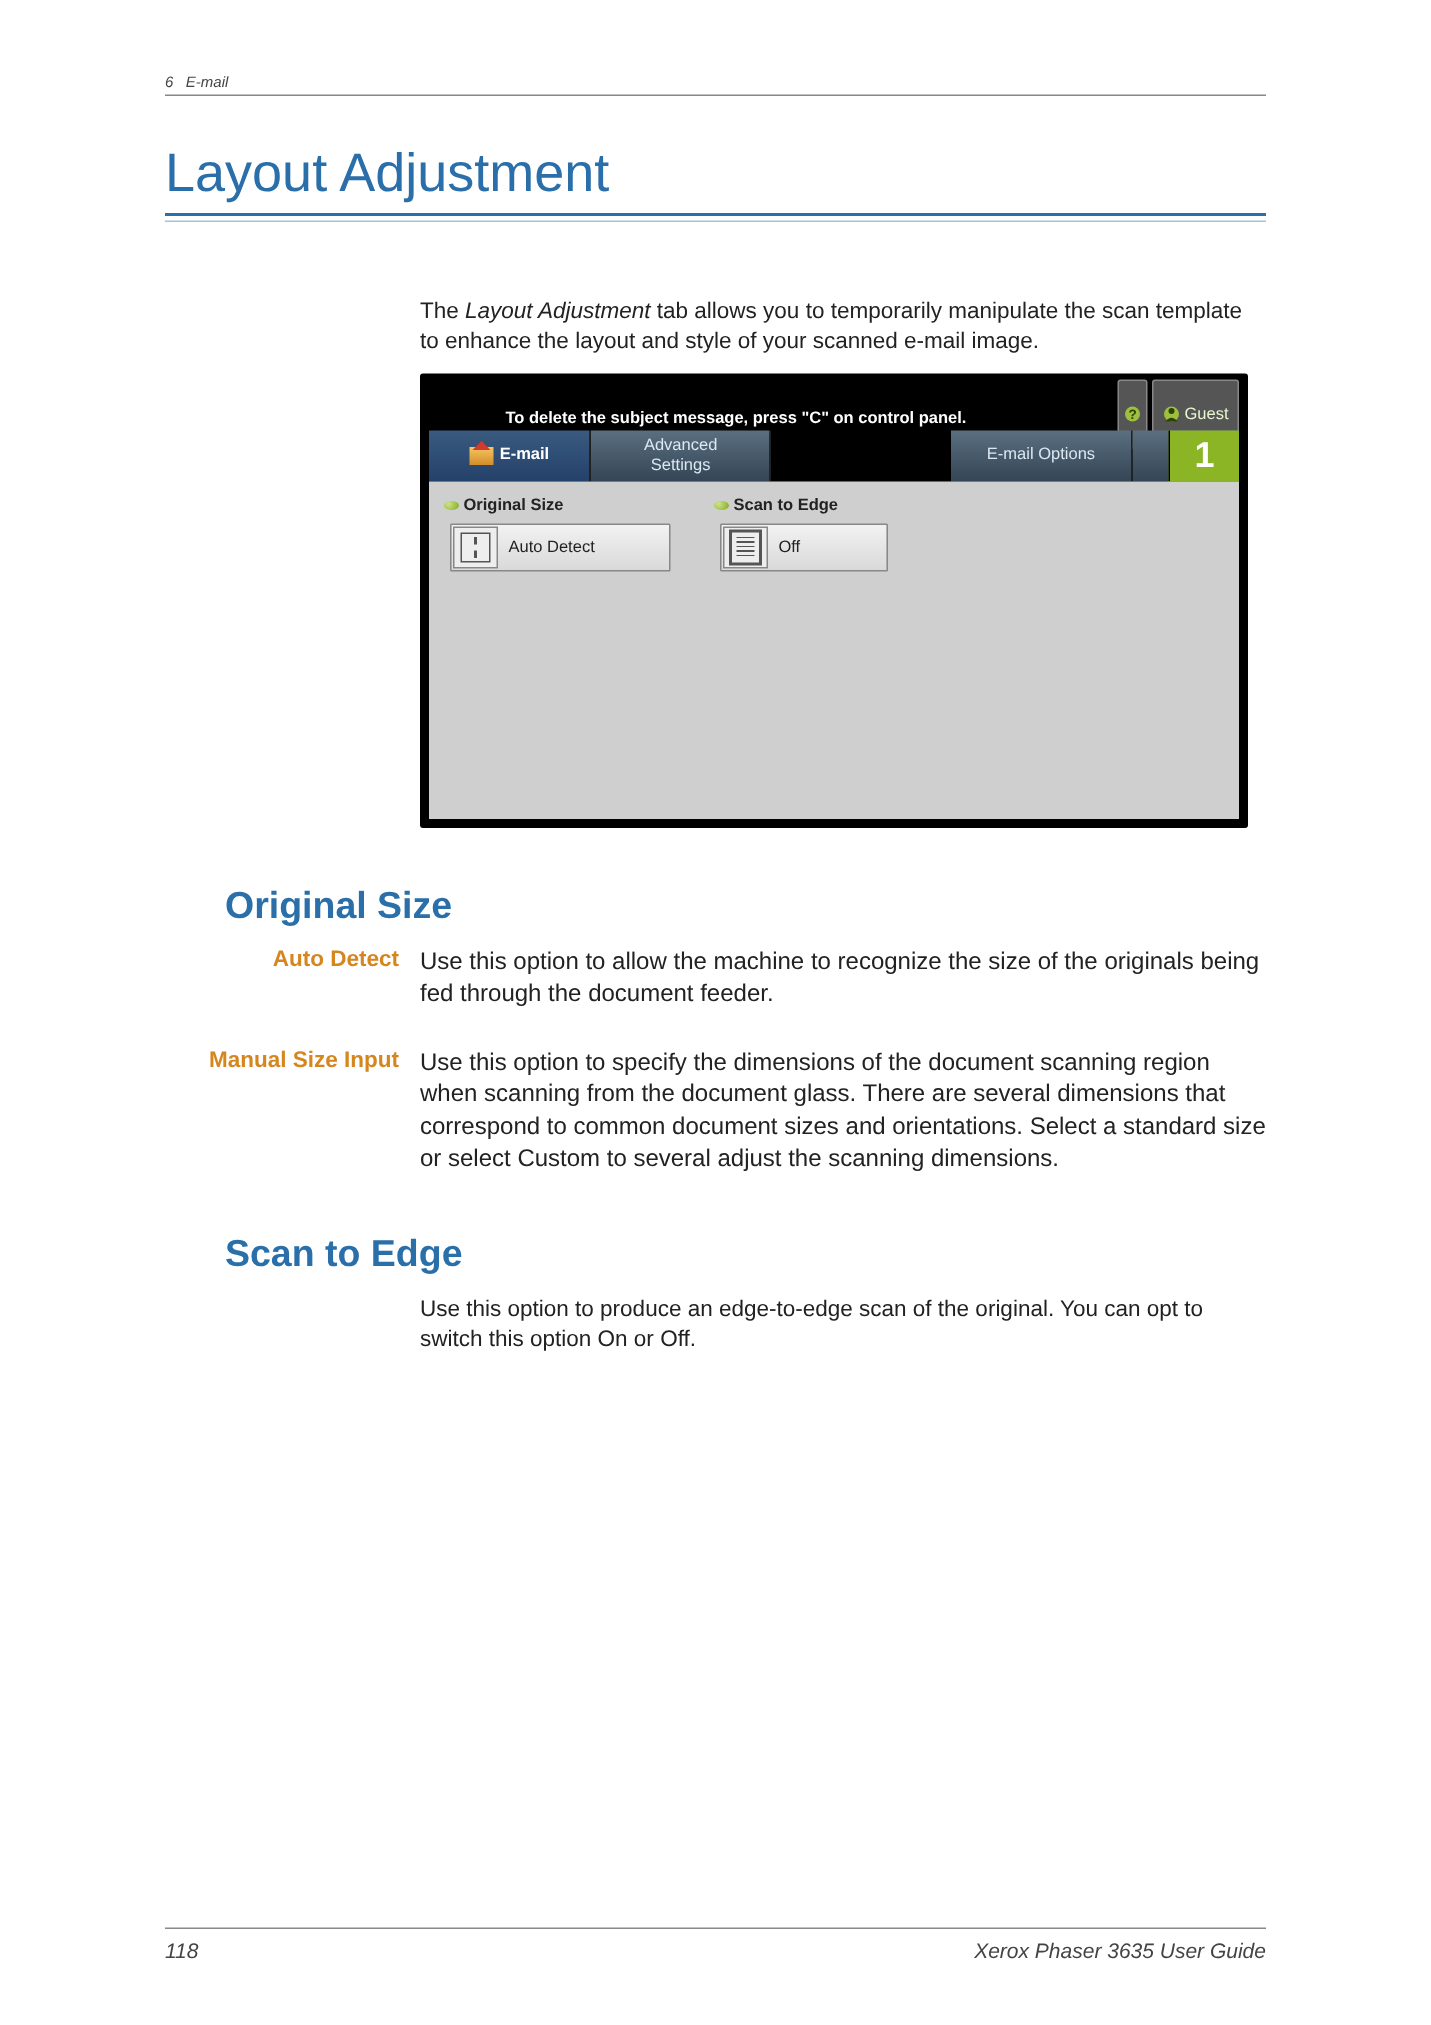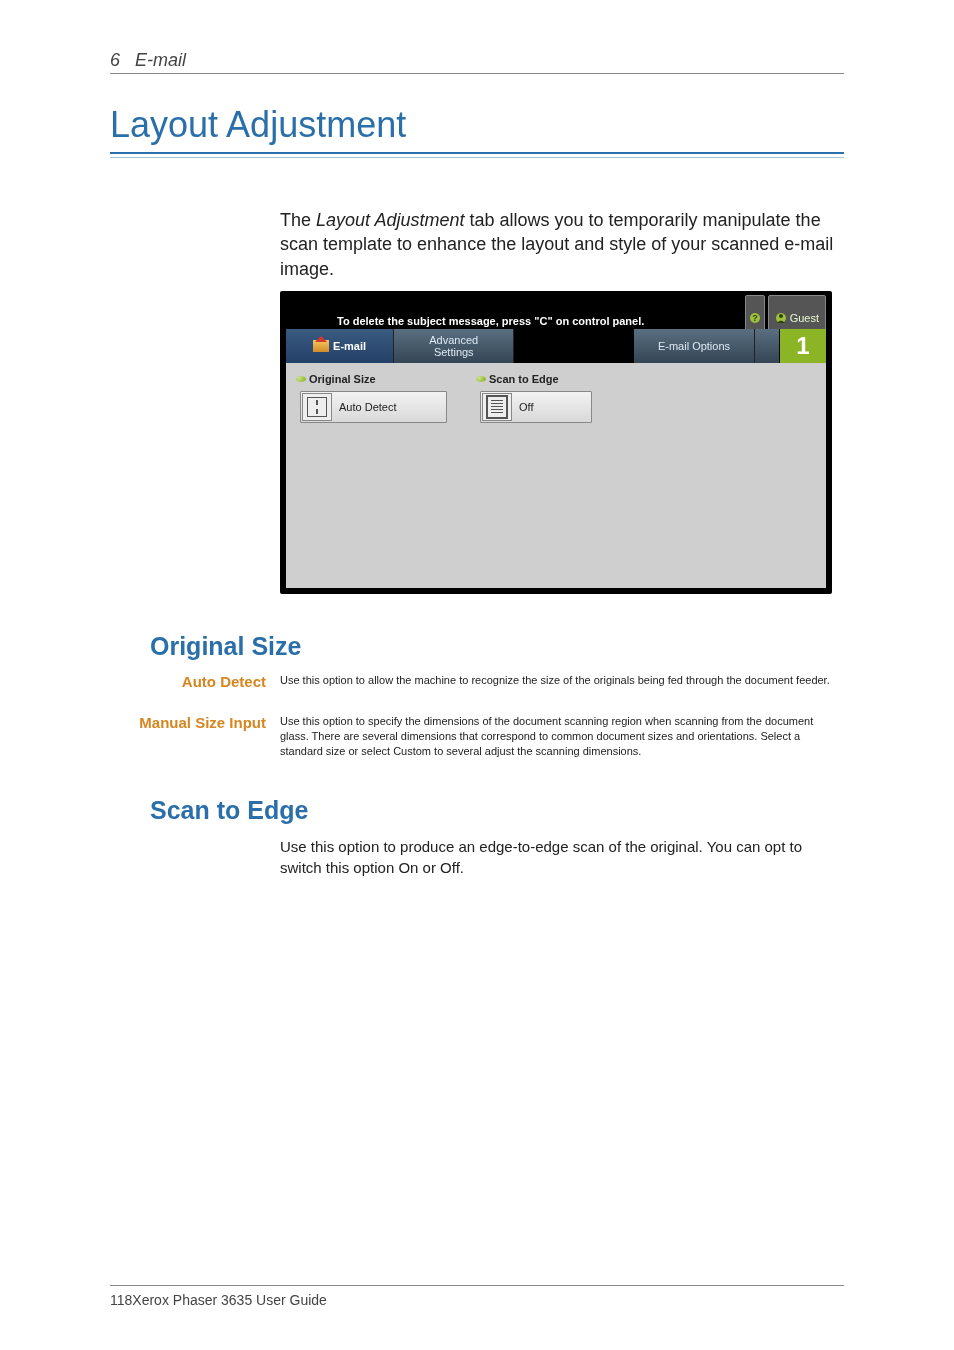--- a/index.html
+++ b/index.html
@@ -12,38 +12,38 @@
     background: #fff;
   }
   .page {
     padding: 50px 110px 40px 110px;
   }
   .header-line {
     border-bottom: 1px solid #888;
     padding-bottom: 2px;
     margin-bottom: 30px;
     font-style: italic;
-    font-size: 18px;
+    font-size: 10px;
     color: #444;
   }
   .title {
     font-size: 36px;
     color: #2a6fa9;
     font-weight: 500;
     margin: 10px 0 6px 0;
   }
   .title-rule {
     border-top: 2px solid #2a6fa9;
     border-bottom: 1px solid #a7c2d6;
     height: 3px;
     margin-bottom: 50px;
   }
   .intro {
     margin-left: 170px;
-    font-size: 18px;
+    font-size: 15px;
     line-height: 1.35;
     margin-bottom: 10px;
   }
   .intro em { font-style: italic; }
   .screenshot {
     margin-left: 170px;
     width: 552px;
     height: 303px;
     background: #000;
     border-radius: 2px;
@@ -201,31 +201,33 @@
     width: 170px;
     text-align: right;
     padding-right: 14px;
     color: #d6861f;
     font-weight: 600;
     font-size: 15px;
     box-sizing: border-box;
   }
   .text-col {
     flex: 1;
-    font-size: 11px;
+    font-size: 16px;
     line-height: 1.35;
   }
   .footer {
     position: absolute;
     bottom: 42px;
     left: 110px;
     right: 110px;
     border-top: 1px solid #888;
     padding-top: 6px;
     display: flex;
+    justify-content: space-between;
+    font-style: italic;
     font-size: 14px;
     color: #444;
   }
   b { font-weight: normal; }
 </style>
 </head>
 <body>
 
 <div class="page">
 

